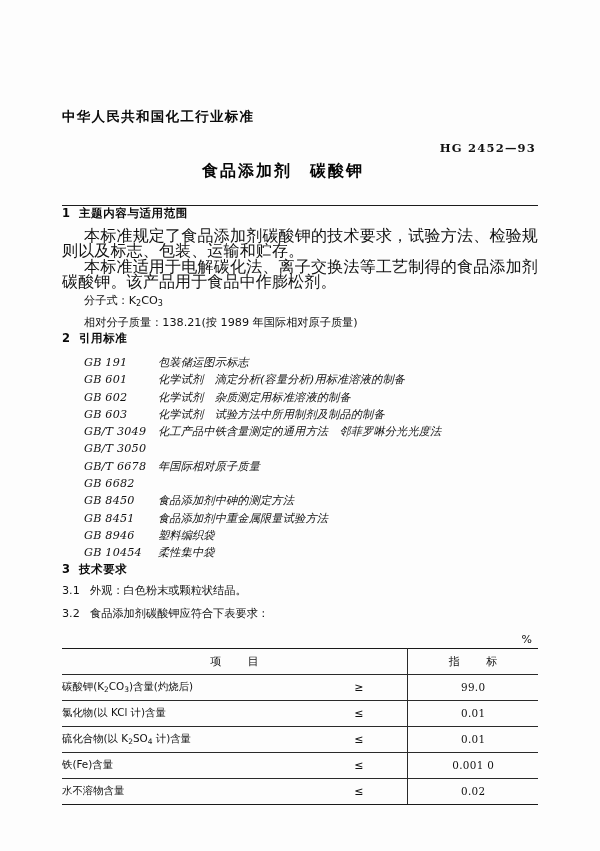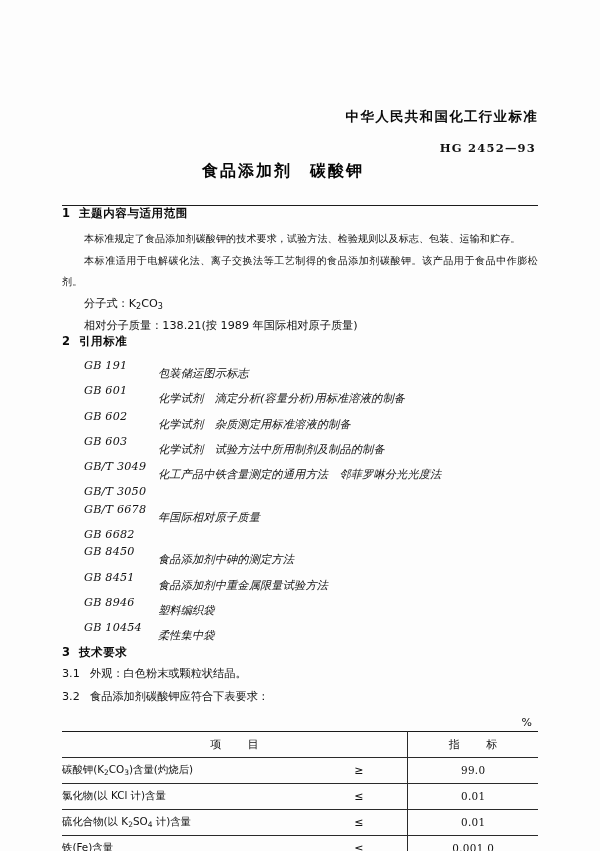--- a/index.html
+++ b/index.html
@@ -18,21 +18,21 @@
   }
   .content {
     position: absolute;
     left: 62px;
     top: 0;
     width: 476px;
   }
 
   
   .org-line {
-    text-align: right;
+    text-align: left;
     font-size: 13.5px;
     font-weight: bold;
     letter-spacing: 1.3px;
     margin-top: 108px;
     color: #0b0b0b;
   }
   .std-no-row {
     position: relative;
     height: 22px;
     margin-top: 9px;
@@ -68,22 +68,22 @@
     font-weight: bold;
     letter-spacing: 0.6px;
     color: #0a0a0a;
   }
   .sec-head .num {
     display: inline-block;
     min-width: 17px;
     font-family: "DejaVu Sans", sans-serif;
   }
   .para {
-    font-size: 10px;
-    line-height: 21px;
+    font-size: 16px;
+    line-height: 15px;
     letter-spacing: 0.15px;
     margin-top: 7px;
     text-align: justify;
     color: #111;
   }
   .para.indent { text-indent: 22px; }
   .para.tight { margin-top: 1px; }
 
   .sub-line {
     font-size: 11.2px;
@@ -103,21 +103,21 @@
     line-height: 17.3px;
     display: flex;
     color: #111;
     font-style: italic;
   }
   .std-code {
     flex: 0 0 74px;
     font-family: "DejaVu Serif", "Liberation Serif", serif;
     letter-spacing: 0.2px;
   }
-  .std-name { flex: 1 1 auto; letter-spacing: 0.15px; margin-top: 8px; }
+  .std-name { flex: 1 1 auto; letter-spacing: 0.15px; }
 
   
   .clause {
     font-size: 11.2px;
     line-height: 18px;
     margin-top: 5px;
     color: #111;
   }
   .clause .cnum {
     display: inline-block;

